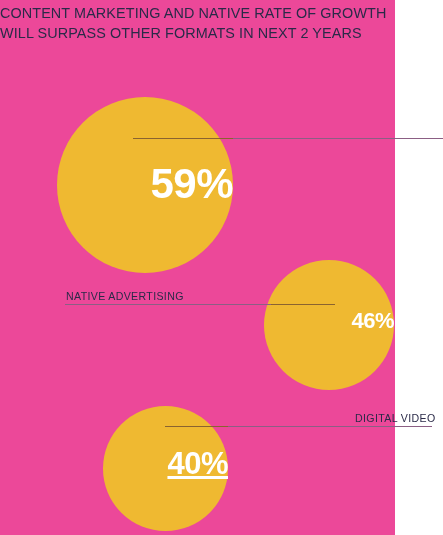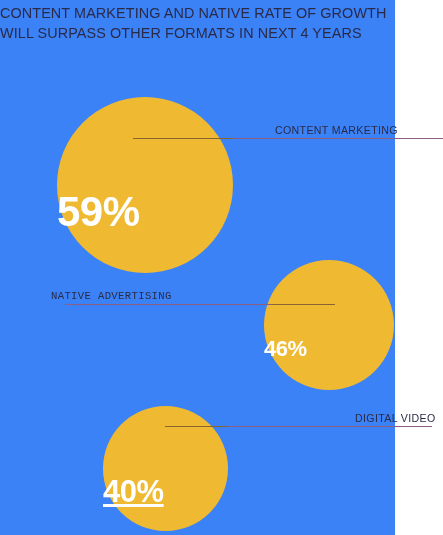--- a/index.html
+++ b/index.html
@@ -12,21 +12,21 @@
     height: 535px;
     background: #ffffff;
     font-family: "Liberation Sans", sans-serif;
     overflow: hidden;
   }
 
   #infographic {
     position: relative;
     width: 395px;
     height: 535px;
-    background: #3b82f6;
+    background: #ec4899;
   }
 
   
   .title-block {
     position: absolute;
     left: 0px;
     top: 4px;
     width: 443px;
   }
   .title-line {
@@ -47,23 +47,22 @@
     background: #efb931;
     display: block;
   }
   .bubble-value {
     position: absolute;
     color: #ffffff;
     font-family: "Liberation Sans", sans-serif;
     font-weight: bold;
     letter-spacing: -0.5px;
     white-space: nowrap;
-    text-align: left;
+    text-align: right;
     line-height: 1;
-    margin-top: 28px;
   }
 
   
   .leader-line {
     position: absolute;
     height: 1.4px;
     background: #8b5f84;
   }
   .leader-line.on-fill {
     background: #8a6330;
@@ -80,42 +79,41 @@
     font-weight: 400;
   }
 </style>
 </head>
 <body>
 
 <div id="infographic">
 
   <div class="title-block">
     <span class="title-line">CONTENT MARKETING AND NATIVE RATE OF GROWTH</span>
-    <span class="title-line">WILL SURPASS OTHER FORMATS IN NEXT 4 YEARS</span>
+    <span class="title-line">WILL SURPASS OTHER FORMATS IN NEXT 2 YEARS</span>
   </div>
 
   <div class="bubble" style="left:57px; top:97px; width:176px; height:176px;"></div>
 
   <div class="bubble-value" style="left:57px; top:163px; width:176px; font-size:42px;">59%</div>
 
   <div class="leader-line on-fill" style="left:133px; top:138px; width:100px;"></div>
 
   <div class="leader-line" style="left:233px; top:138px; width:210px;"></div>
 
-  <div class="leader-label" style="left:275px; top:124px;">CONTENT MARKETING</div>
 
   <div class="bubble" style="left:264px; top:260px; width:130px; height:130px;"></div>
 
   <div class="bubble-value" style="left:264px; top:310px; width:130px; font-size:22px;">46%</div>
 
   <div class="leader-line" style="left:65px; top:304px; width:206px;"></div>
 
   <div class="leader-line on-fill" style="left:271px; top:304px; width:64px;"></div>
 
-  <div class="leader-label" style="left:51px; top:290px;font-family:Liberation Mono, monospace;">NATIVE ADVERTISING</div>
+  <div class="leader-label" style="left:66px; top:290px;">NATIVE ADVERTISING</div>
 
   <div class="bubble" style="left:103px; top:406px; width:125px; height:125px;"></div>
 
   <div class="bubble-value" style="left:103px; top:448px; width:125px; font-size:31px;text-decoration:underline;">40%</div>
 
   <div class="leader-line on-fill" style="left:165px; top:426px; width:63px;"></div>
 
   <div class="leader-line" style="left:228px; top:426px; width:204px;"></div>
 
   <div class="leader-label" style="left:355px; top:412px;">DIGITAL VIDEO</div>

